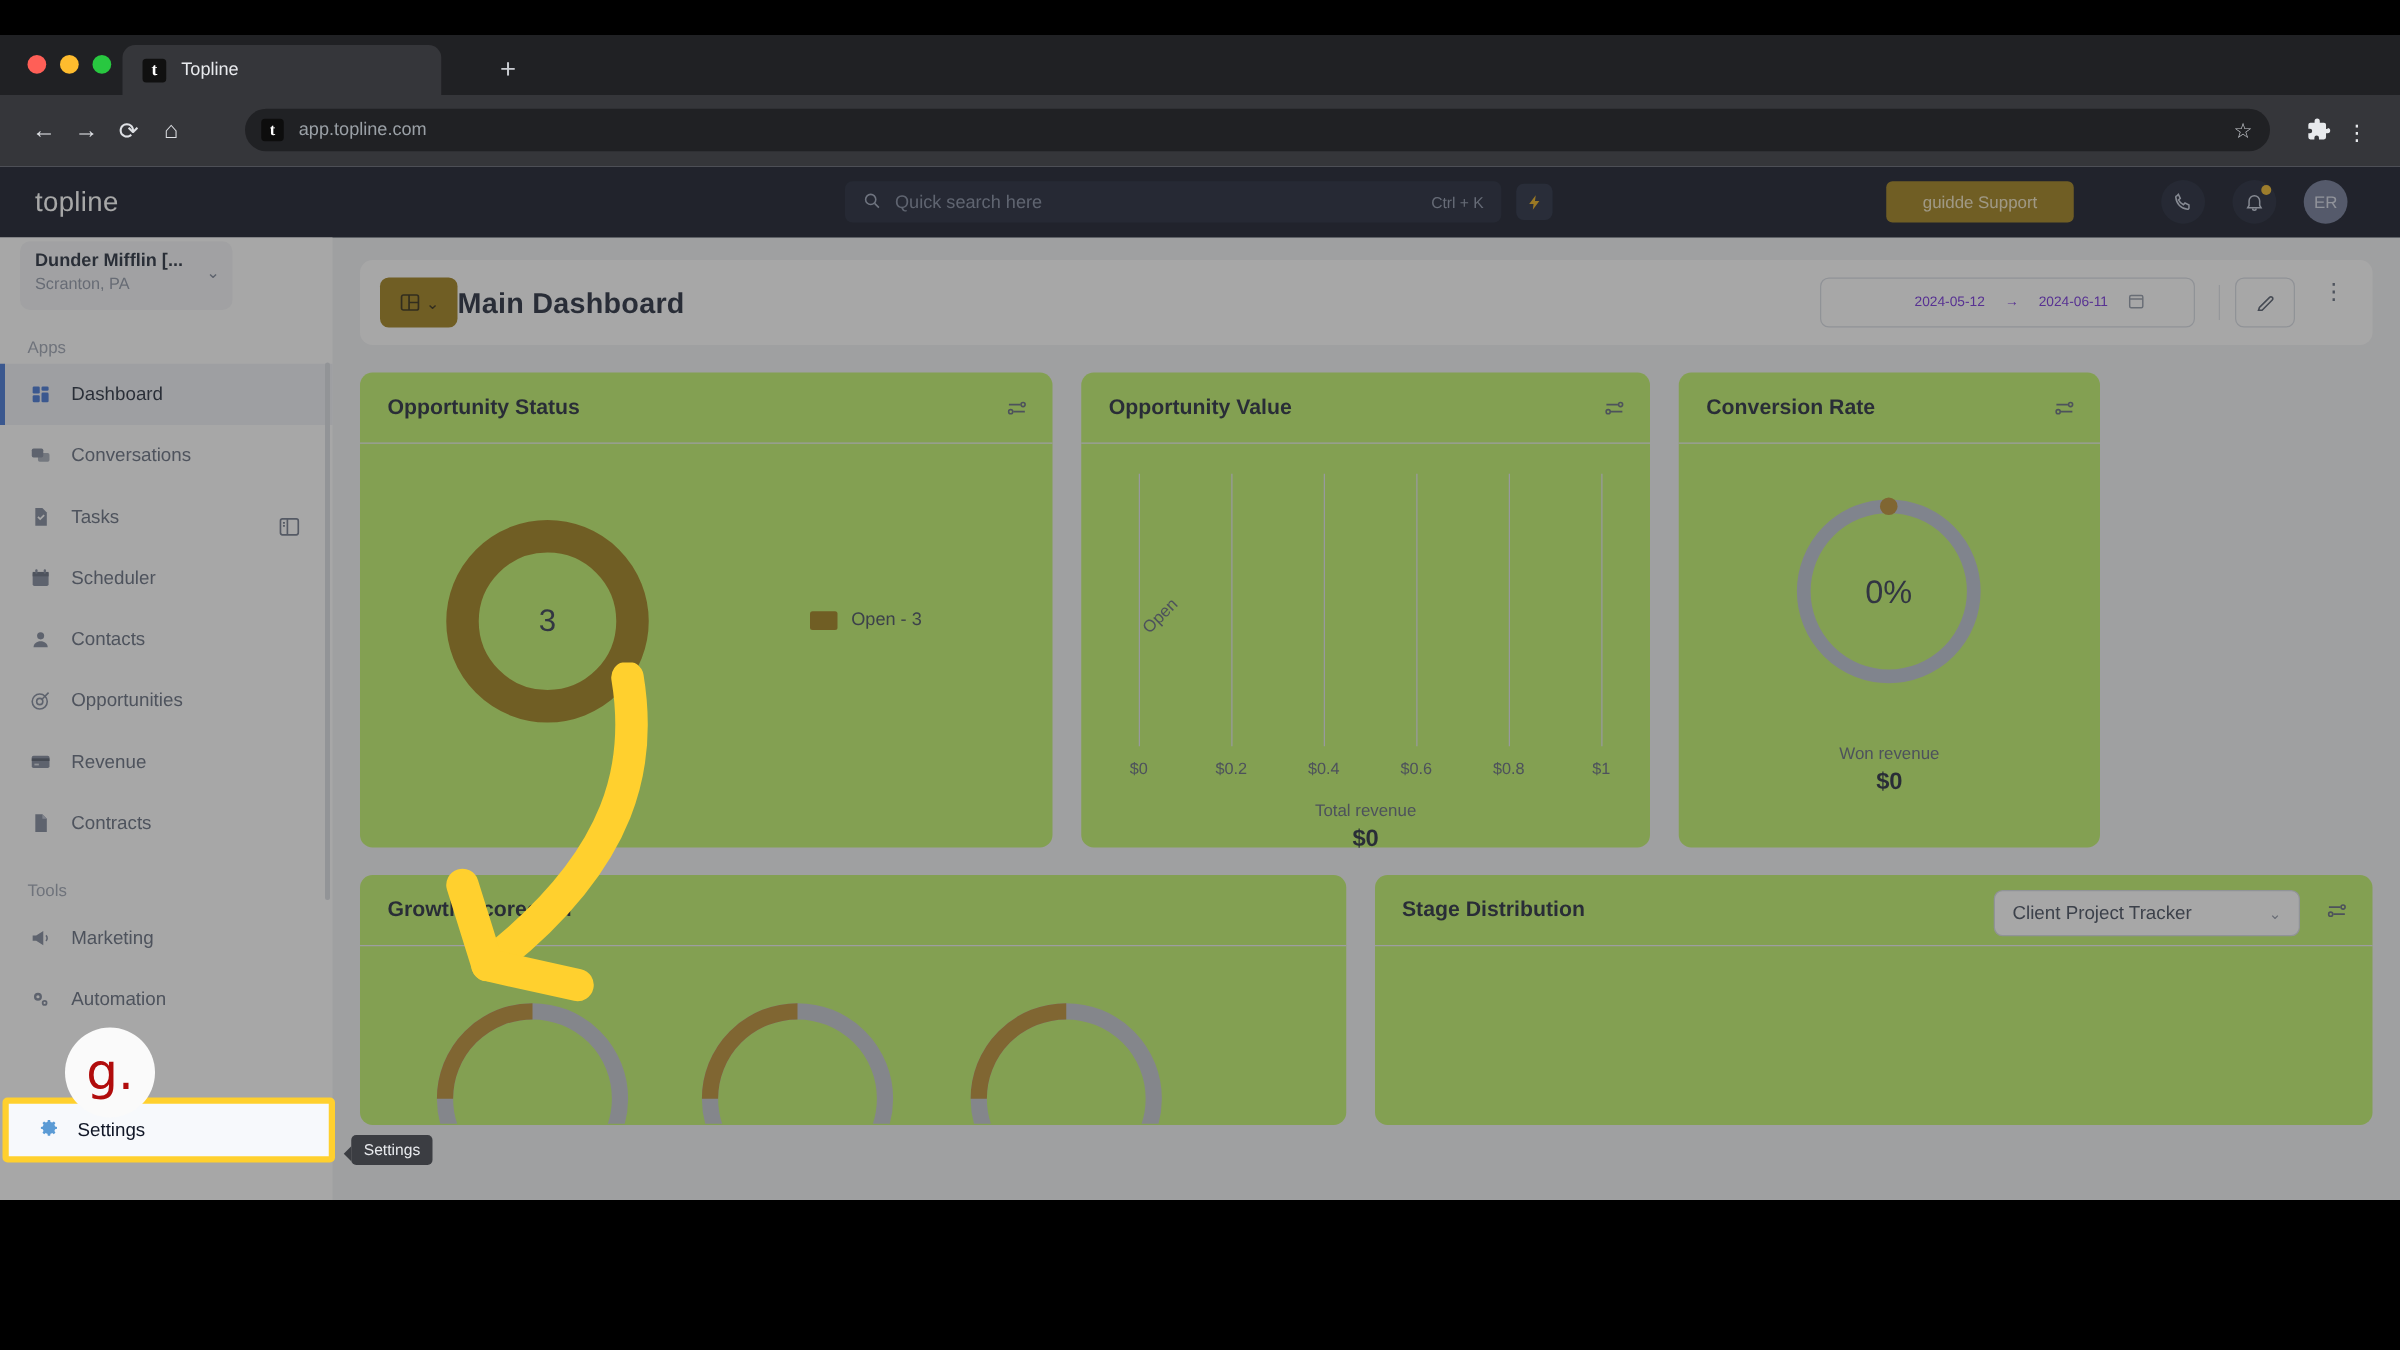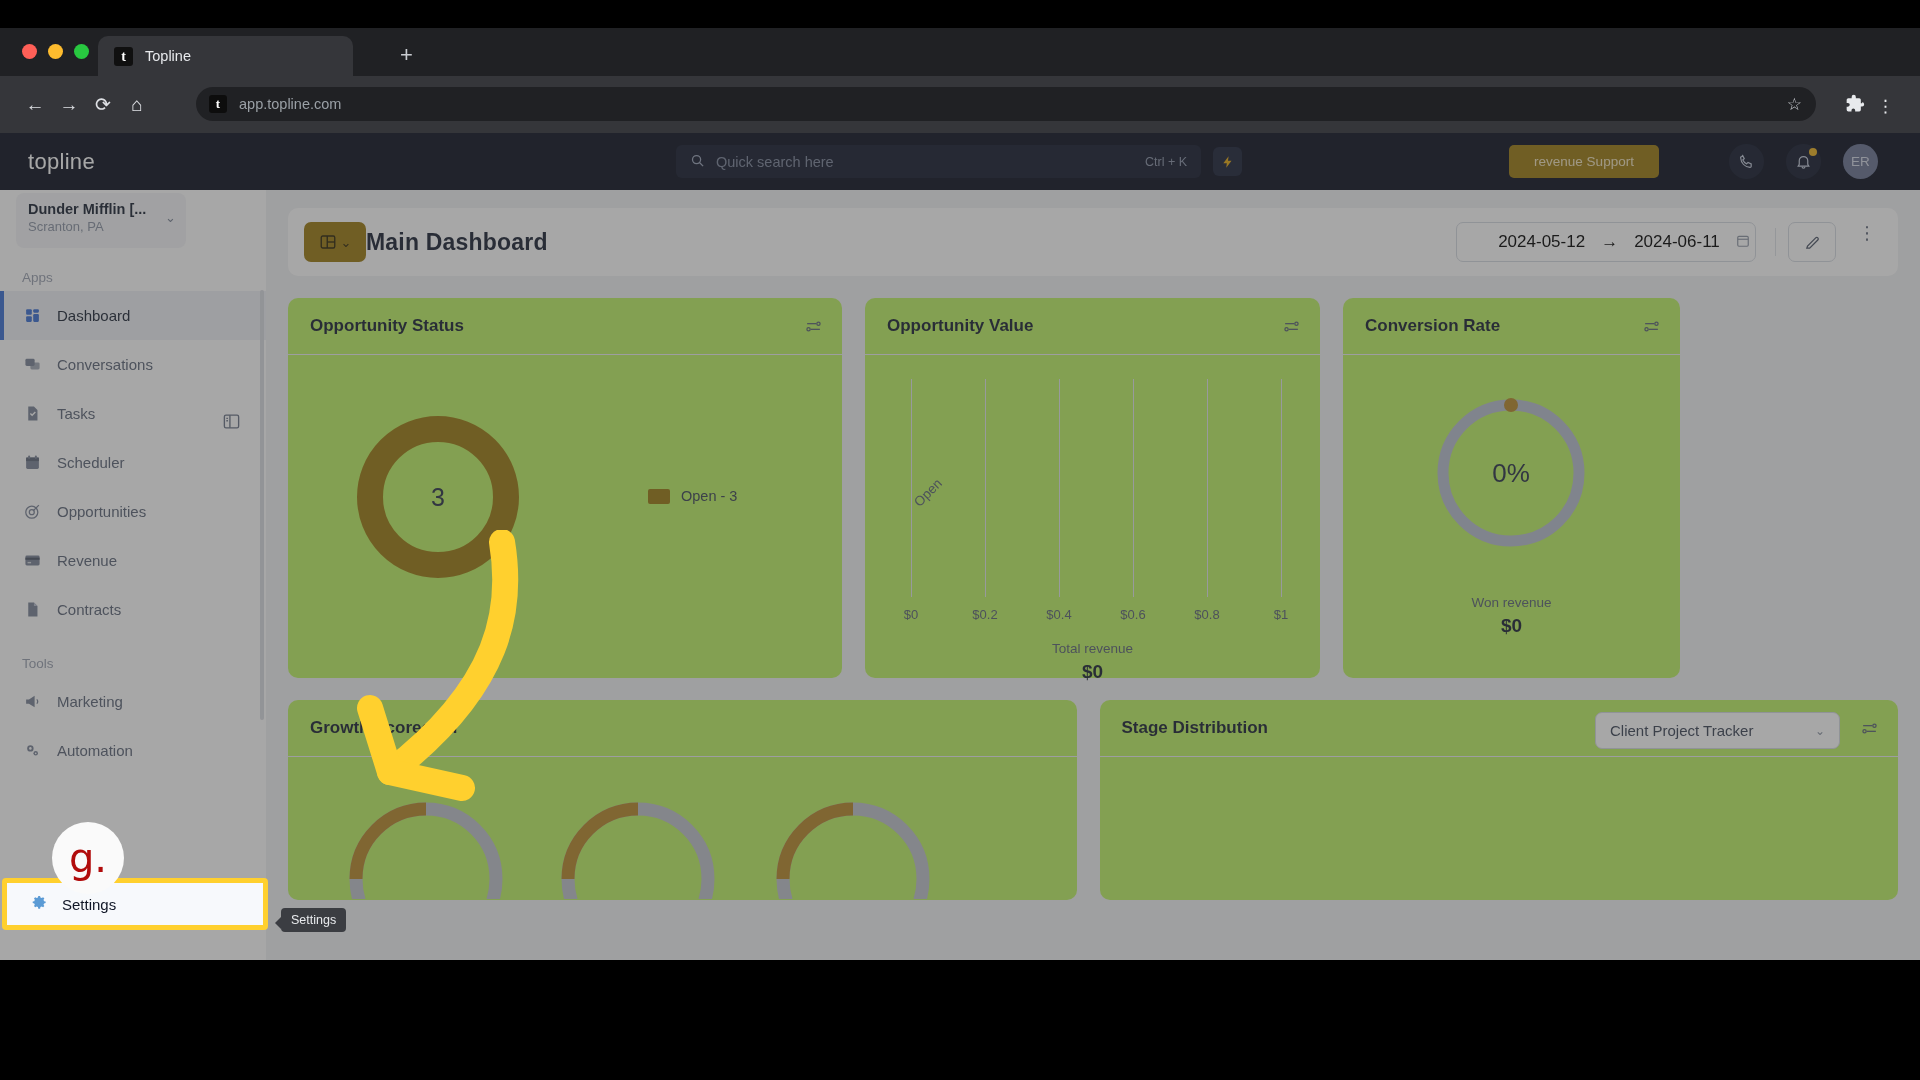--- a/index.html
+++ b/index.html
@@ -111,21 +111,21 @@
     padding: 0 16px; position: relative;
   }
   .layout-btn {
     width: 62px; height: 40px; background: #9c7b12; border-radius: 7px; color: #2a2207;
     display: flex; align-items: center; justify-content: center; gap: 4px; font-size: 13px;
   }
   .dash-title { color: #1a2233; font-size: 23px; font-weight: bold; letter-spacing: .2px; }
   .daterange {
     position: absolute; right: 142px; top: 14px; width: 300px; height: 40px;
     border: 1px solid #d6dae2; border-radius: 7px; display: flex; align-items: center;
-    justify-content: center; gap: 16px; color: #000000; font-size: 17px; background: #fff; padding-left: 36px;
+    justify-content: center; gap: 16px; color: #6d28d9; font-size: 11px; background: #fff; padding-left: 36px;
   }
   .cal-ico { color: #8d95a5; font-size: 13px; }
   .vdiv { position: absolute; right: 122px; top: 20px; width: 1px; height: 28px; background: #dfe2e8; }
   .edit-btn {
     position: absolute; right: 62px; top: 14px; width: 48px; height: 40px;
     border: 1px solid #d6dae2; border-radius: 7px; display: flex; align-items: center;
     justify-content: center; color: #4d5667; font-size: 16px; background: #fff;
   }
   .kebab { position: absolute; right: 22px; top: 22px; color: #5d6678; font-size: 18px; letter-spacing: 0; line-height: 6px; }
 
@@ -256,21 +256,21 @@
             </svg>
         </span>
         <span class="search-ph">Quick search here</span>
         <span class="search-kbd">Ctrl + K</span>
       </div>
       <div class="bolt">
         <svg width="14" height="16" viewBox="0 0 24 24" fill="#e5a912">
             <path d="M13 2L4 14h6l-1 8 9-12h-6z"></path>
           </svg>
       </div>
-      <div class="support-btn">revenue Support</div>
+      <div class="support-btn">guidde Support</div>
       <div class="circ-btn phone">
         <svg width="17" height="17" viewBox="0 0 24 24" fill="none" stroke="#c3cadb" stroke-width="1.7">
             <path d="M6.6 3.5 8.8 8l-2 1.8a12 12 0 0 0 5.5 5.5l1.8-2 4.5 2.2v3.3c0 .9-.8 1.6-1.7 1.5C9.6 19.6 4.4 14.4 3.7 6.7 3.6 5.8 4.3 5 5.2 5z"></path>
           </svg>
       </div>
       <div class="circ-btn bell">
         <svg width="17" height="17" viewBox="0 0 24 24" fill="none" stroke="#c3cadb" stroke-width="1.7">
             <path d="M18 16V11a6 6 0 1 0-12 0v5l-1.5 2.5h15z"></path>
             <path d="M10 19.5a2 2 0 0 0 4 0"></path>
           </svg>
@@ -335,20 +335,29 @@
             <svg width="17" height="17" viewBox="0 0 24 24" fill="#7b8497">
                 <rect x="3" y="5" width="18" height="16" rx="2"></rect>
                 <rect x="3" y="5" width="18" height="5" fill="#5d6678"></rect>
                 <rect x="6" y="2" width="2.5" height="5" rx="1"></rect>
                 <rect x="15.5" y="2" width="2.5" height="5" rx="1"></rect>
               </svg>
           </span>
           <span>Scheduler</span>
         </div>
 
+        <div class="nav-item">
+          <span class="nav-ic">
+            <svg width="17" height="17" viewBox="0 0 24 24" fill="#7b8497">
+                <circle cx="12" cy="8" r="4"></circle>
+                <path d="M4 21c0-4.4 3.6-7 8-7s8 2.6 8 7z"></path>
+              </svg>
+          </span>
+          <span>Contacts</span>
+        </div>
 
         <div class="nav-item">
           <span class="nav-ic">
             <svg width="17" height="17" viewBox="0 0 24 24" fill="none" stroke="#7b8497" stroke-width="1.8">
                 <circle cx="11" cy="13" r="8.5"></circle>
                 <circle cx="11" cy="13" r="3.5"></circle>
                 <line x1="13" y1="11" x2="21" y2="3"></line>
               </svg>
           </span>
           <span>Opportunities</span>

